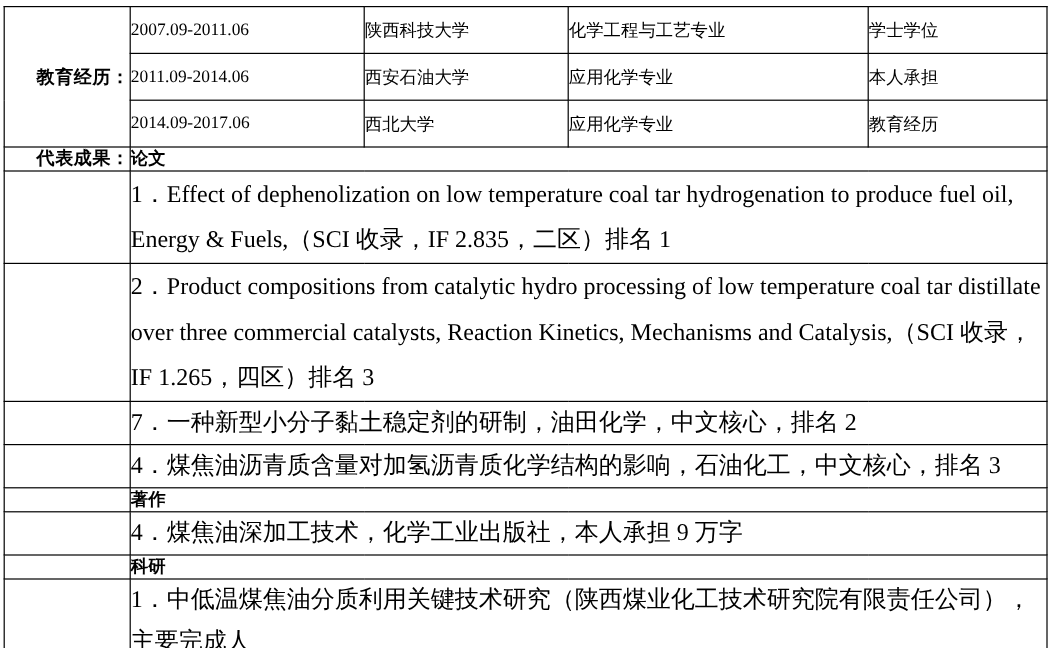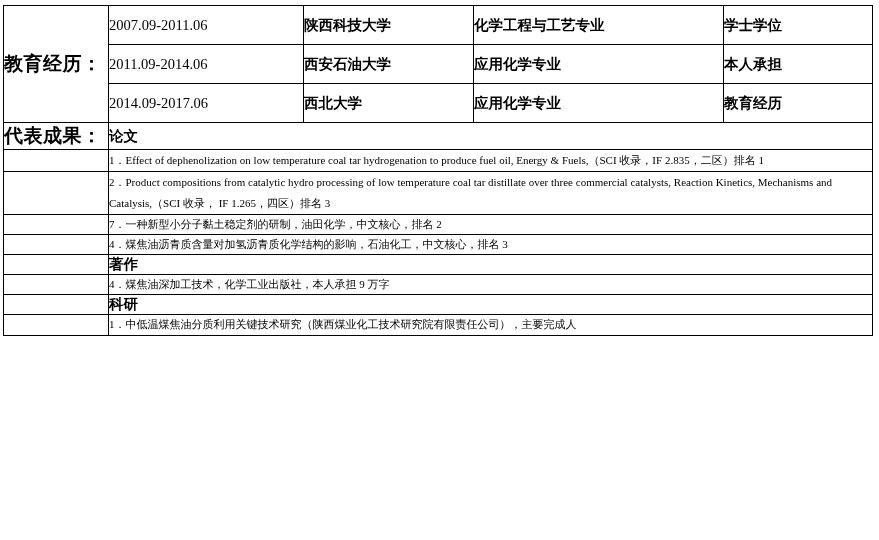--- a/index.html
+++ b/index.html
@@ -26,58 +26,57 @@
     width: 869px;
     margin: 5px 0 0 3px;
   }
   table.resume td {
     border: 1px solid #000000;
     vertical-align: middle;
     padding: 0;
   }
   .label-cell {
     width: 105px;
-    text-align: left;
+    text-align: right;
     font-family: Liberation Mono, monospace;
-    font-size: 19px;
+    font-size: 15px;
     font-weight: bold;
     letter-spacing: 0.5px;
   }
   .blank-cell {
     width: 105px;
   }
   .edu-row td {
     height: 38px;
     margin-left: 38px;
   }
   .edu-date {
     padding-left: 12px;
     font-size: 14.5px;
     font-family: "Liberation Serif", serif;
   }
   .edu-school, .edu-major, .edu-degree {
     font-family: "Liberation Sans", sans-serif;
     font-size: 14.5px;
-    font-weight: bold;
   }
   .edu-date-col { width: 195px; }
   .edu-school-col { width: 170px; }
   .edu-major-col { width: 250px; }
   .edu-degree-col { width: 149px; }
 
   .section-head {
     padding: 8px 0 8px 10px;
     font-family: Liberation Mono, monospace;
     font-size: 14.5px;
     font-weight: bold;
   }
   .item-cell {
     padding: 8px 12px 8px 10px;
     font-family: "Liberation Serif", serif;
-    font-size: 11px;
+    font-size: 20px;
     line-height: 1.75;
     text-align: left;
   }
   .two-line {
     line-height: 1.9;
   }
 </style>
 </head>
 <body>
 

